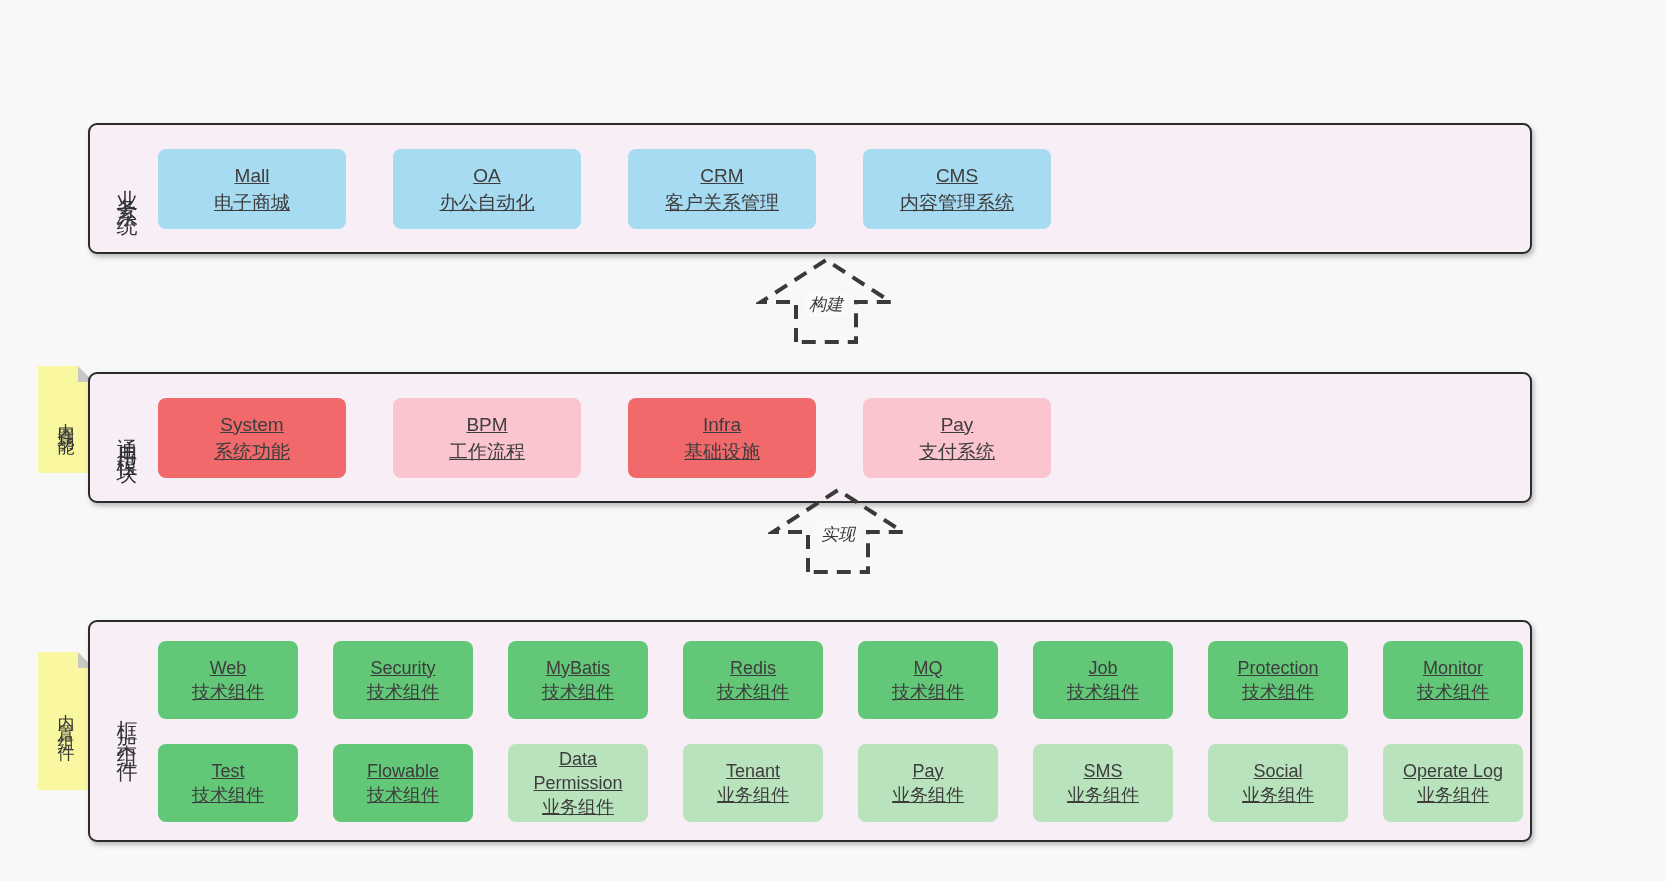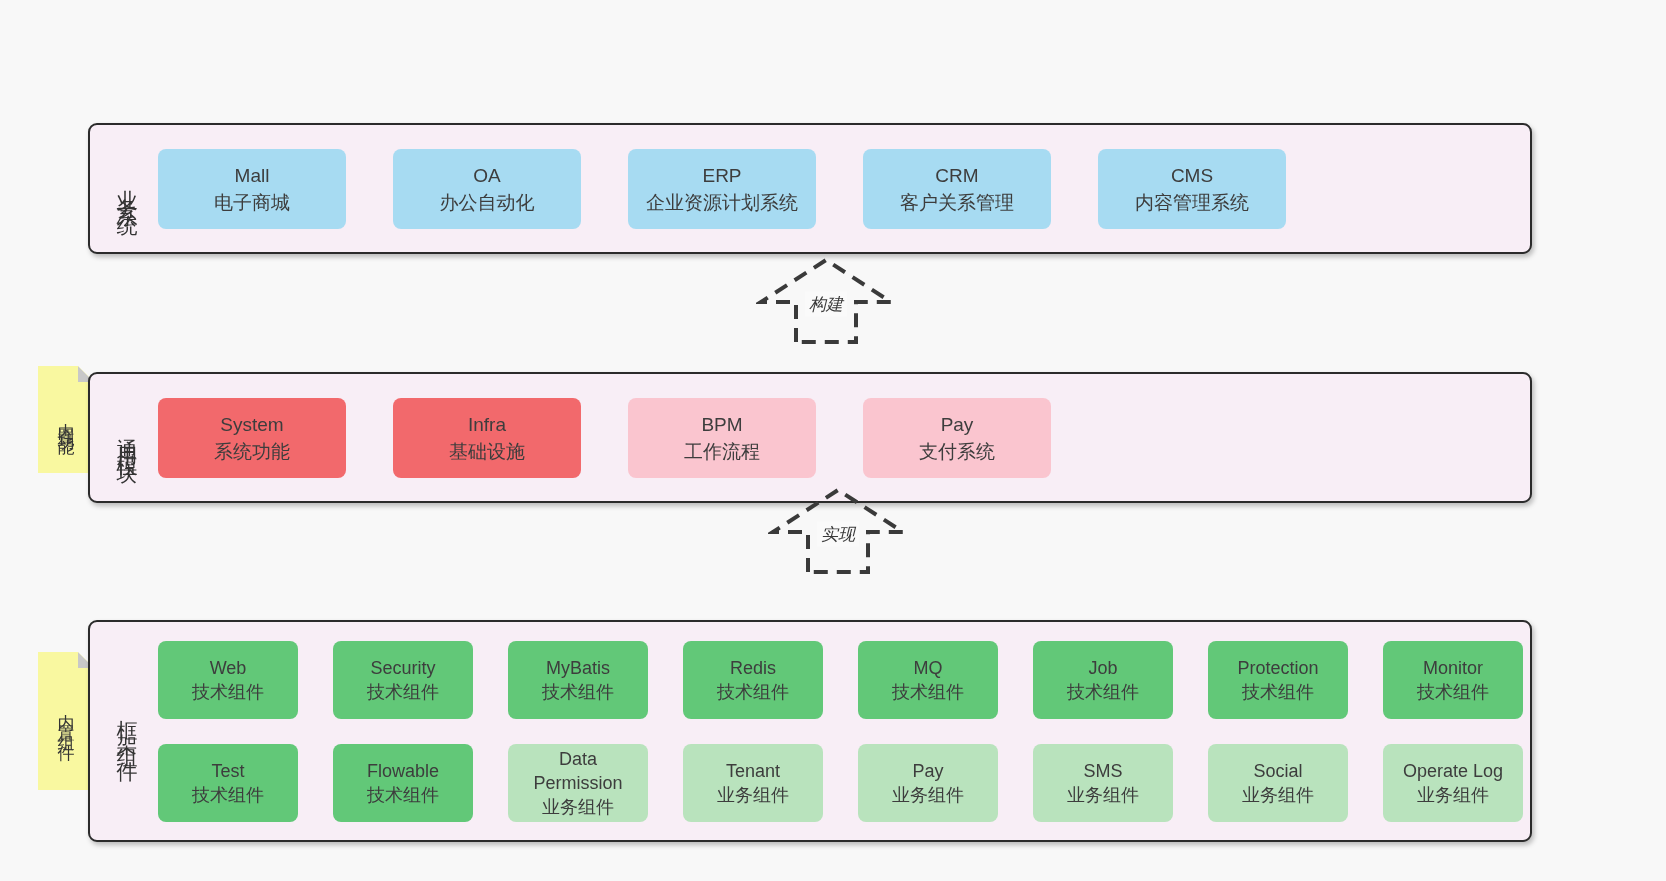--- a/index.html
+++ b/index.html
@@ -23,21 +23,21 @@
     font-size:21px;letter-spacing:8px;color:#333;align-self:center;white-space:nowrap;
   }
   .band-bottom .band-label{letter-spacing:14px;}
   .boxes{flex:1;display:flex;gap:47px;margin-left:8px;}
   .rows{flex:1;display:flex;flex-direction:column;gap:25px;margin-left:8px;}
   .row{display:flex;gap:35px;}
   
   .node{
     width:188px;height:80px;border-radius:8px;
     display:flex;flex-direction:column;align-items:center;justify-content:center;
-    font-size:19px;line-height:27px;text-align:center;color:#3d3d3d;
+    font-size:19px;line-height:27px;text-align:center;color:#3d3d3d;text-decoration:underline;
   }
   .node.small{width:140px;height:78px;font-size:18px;line-height:24px;padding:0 4px;box-sizing:border-box;}
   .blue{background:#a7dbf2;}
   .red{background:#f2696c;}
   .pink{background:#fac5cf;}
   .green{background:#62c878;}
   .green-light{background:#b9e3bd;}
   
   .arrow{position:absolute;width:140px;height:88px;}
   .arrow-build{left:756px;top:256px;}
@@ -85,24 +85,20 @@
     <div class="boxes">
       <div class="node blue">
         <span>Mall</span>
         <span>电子商城</span>
       </div>
       <div class="node blue">
         <span>OA</span>
         <span>办公自动化</span>
       </div>
       <div class="node blue">
-        <span>ERP</span>
-        <span>企业资源计划系统</span>
-      </div>
-      <div class="node blue">
         <span>CRM</span>
         <span>客户关系管理</span>
       </div>
       <div class="node blue">
         <span>CMS</span>
         <span>内容管理系统</span>
       </div>
     </div>
   </section>
 
@@ -113,27 +109,27 @@
     <span class="arrow-label">构建</span>
   </div>
 
   <section class="band band-mid">
     <div class="band-label">通用模块</div>
     <div class="boxes">
       <div class="node red">
         <span>System</span>
         <span>系统功能</span>
       </div>
+      <div class="node pink">
+        <span>BPM</span>
+        <span>工作流程</span>
+      </div>
       <div class="node red">
         <span>Infra</span>
         <span>基础设施</span>
-      </div>
-      <div class="node pink">
-        <span>BPM</span>
-        <span>工作流程</span>
       </div>
       <div class="node pink">
         <span>Pay</span>
         <span>支付系统</span>
       </div>
     </div>
   </section>
 
   <div class="arrow arrow-impl">
     <svg width="140" height="88" viewBox="0 0 140 88">

